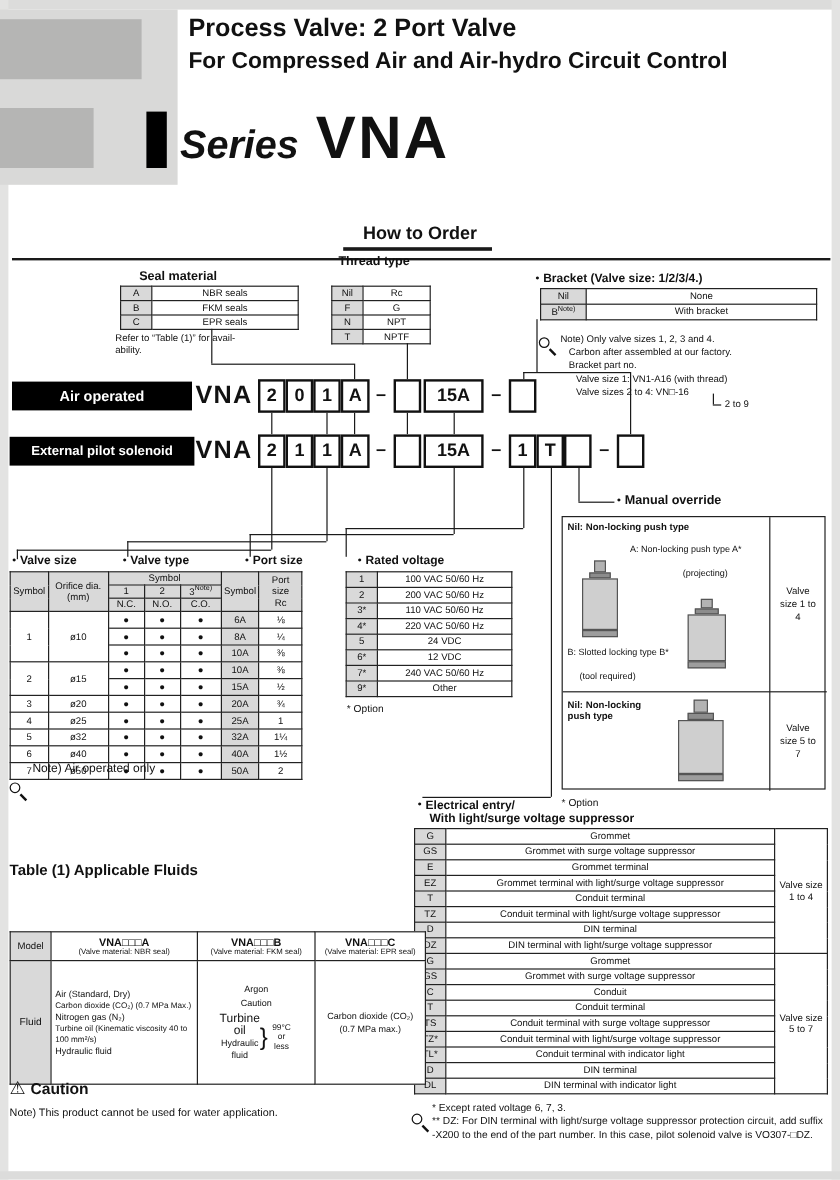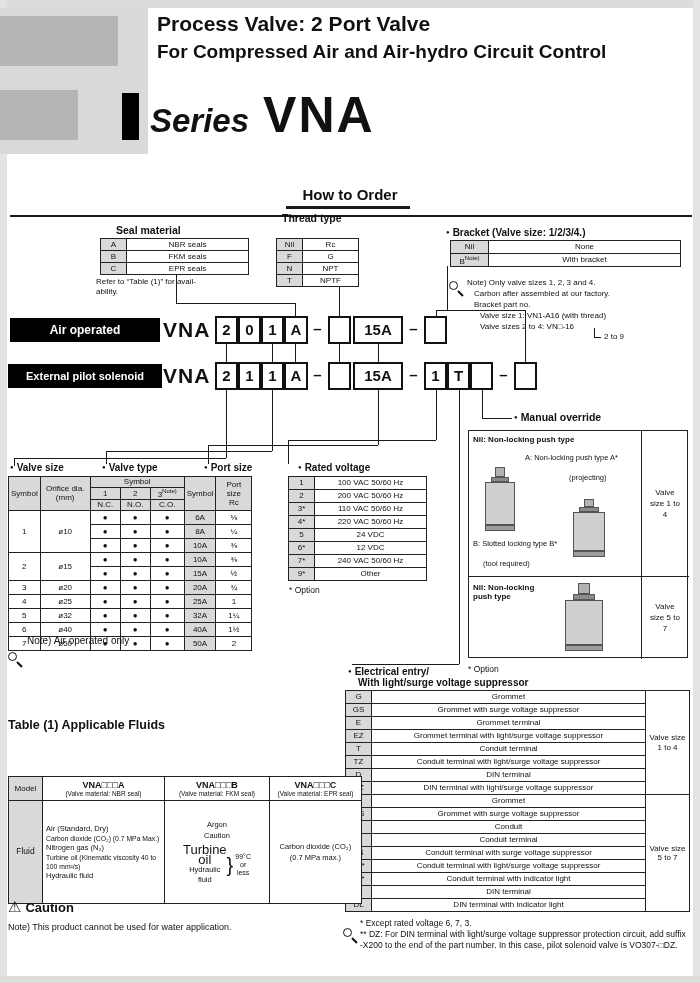--- a/index.html
+++ b/index.html
@@ -516,21 +516,21 @@
       <div style="font-size:6.8px;line-height:9px">Carbon dioxide (CO₂) (0.7 MPa Max.)</div>
       <div style="font-size:7.5px;line-height:10px">Nitrogen gas (N₂)</div>
       <div style="font-size:6.8px;line-height:9px">Turbine oil (Kinematic viscosity 40 to 100 mm²/s)</div>
       <div style="font-size:7.5px;line-height:10px">Hydraulic fluid</div>
     </td>
     <td style="padding:18px">
       <div style="font-size:7.5px;line-height:11px">Argon</div>
       <div style="font-size:7.5px;line-height:11px">Caution</div>
       <div style="display:flex;align-items:center;justify-content:center;margin-top:4px">
         <div>
-          <div style="font-size:13px;line-height:10px">Turbine oil</div>
+          <div style="font-size:10px;line-height:10px">Turbine oil</div>
           <div style="font-size:7.5px;line-height:10px">Hydraulic fluid</div>
         </div>
         <span class="brace"></span>
         <span style="font-size:7px;margin-left:2px">99°C or less</span>
       </div>
     </td>
     <td>
       <div style="font-size:7.5px;line-height:11px">Carbon dioxide (CO₂)</div>
       <div style="font-size:7.5px;line-height:11px">(0.7 MPa max.)</div>
     </td>

